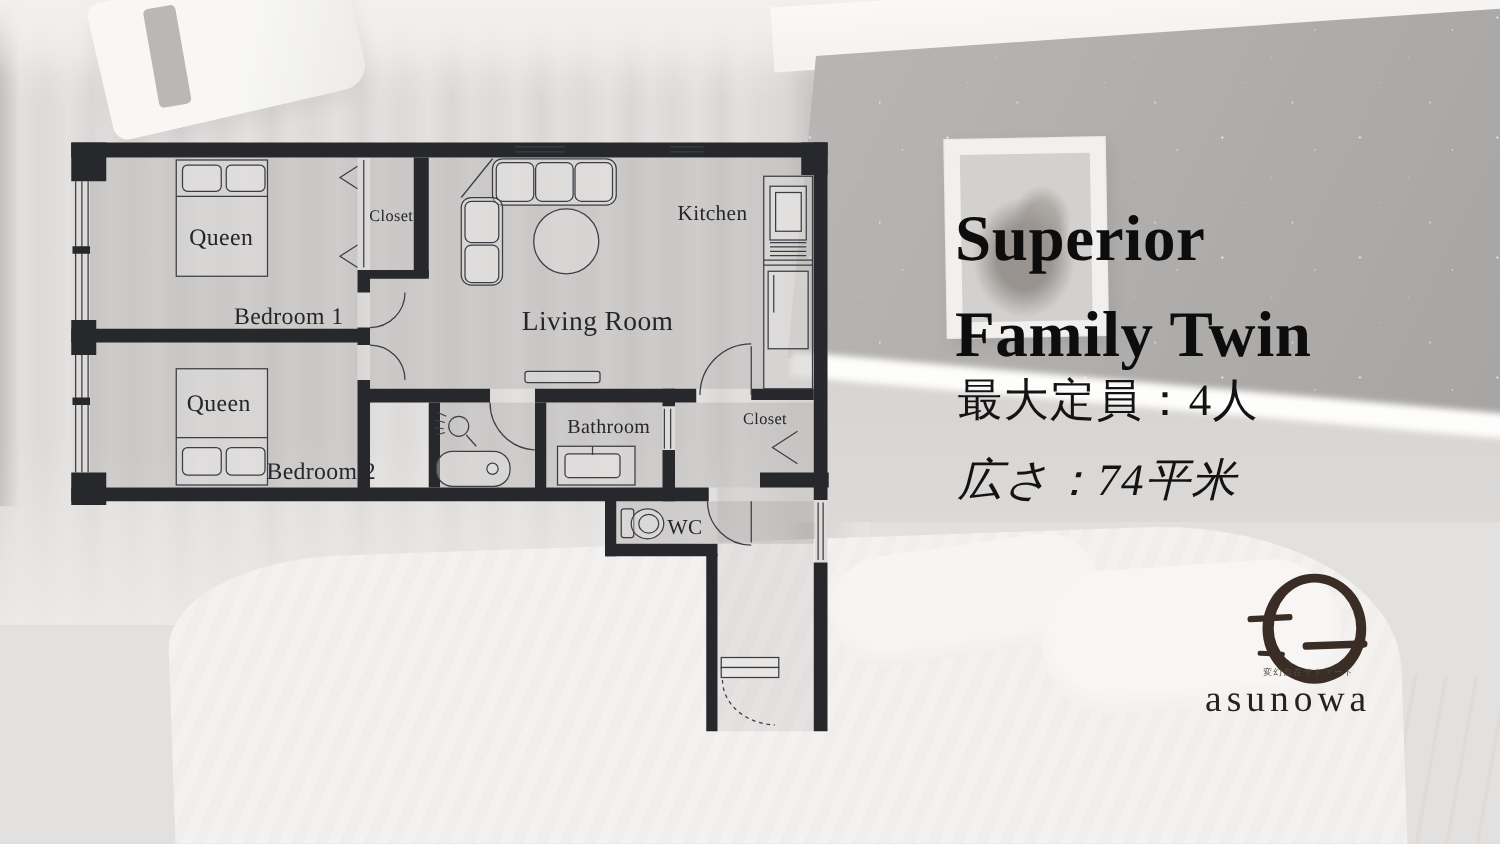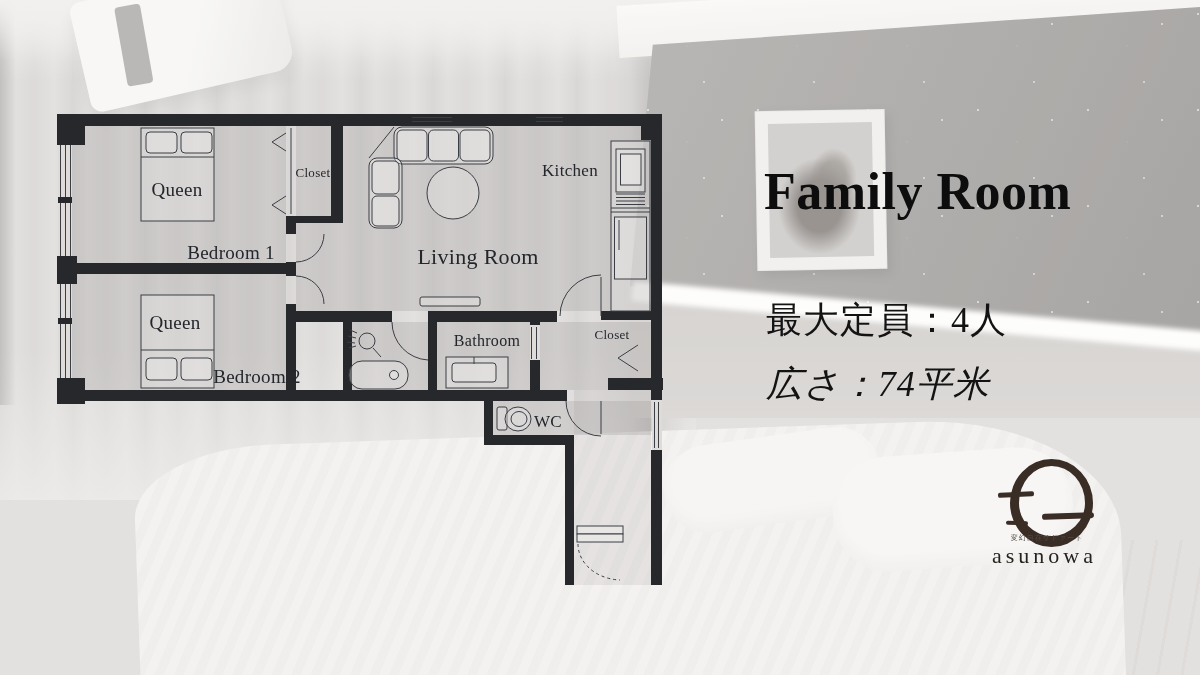--- a/index.html
+++ b/index.html
@@ -84,22 +84,22 @@
     border:9px solid #3a2d25;border-width:7px 8px 11px 9px;border-radius:50%;}
   .enso-streak-1{position:absolute;left:998px;top:492px;width:36px;height:5px;
     background:#3a2d25;border-radius:2px;transform:rotate(-3deg);}
   .enso-streak-2{position:absolute;left:1042px;top:513px;width:52px;height:6px;
     background:#3a2d25;border-radius:3px;transform:rotate(-2deg);}
   .enso-streak-3{position:absolute;left:1006px;top:521px;width:22px;height:4px;
     background:#3a2d25;border-radius:2px;transform:rotate(2deg);}
   .logo-tagline{position:absolute;left:1002px;top:533px;width:90px;text-align:center;
     font-size:7px;letter-spacing:1px;color:#514b44;
     font-family:"Liberation Sans","DejaVu Sans",sans-serif;}
-  .logo-wordmark{position:absolute;left:992px;top:543px;width:112px;text-align:left;
-    font-size:22px;letter-spacing:4px;color:#26221d;}
+  .logo-wordmark{position:absolute;left:964px;top:543px;width:112px;text-align:left;
+    font-size:30px;letter-spacing:4px;color:#26221d;}
 </style>
 </head>
 <body>
 
 <div class="canvas">
 
   <div class="photo">
     <div class="curtains"></div>
     <div class="left-edge"></div>
     <div class="corner-shadow"></div>
@@ -256,21 +256,22 @@
       <text x="313" y="177" font-size="13">Closet</text>
       <text x="570" y="176" font-size="17">Kitchen</text>
       <text x="478" y="264" font-size="22">Living Room</text>
       <text x="487" y="346" font-size="16">Bathroom</text>
       <text x="548" y="427" font-size="17">WC</text>
       <text x="612" y="339" font-size="13">Closet</text>
     </g>
   </svg>
 
   <h1 class="room-title">
-    <span>Family Room</span>
+    <span>Superior</span>
+    <span>Family Twin</span>
   </h1>
   <div class="detail-line detail-capacity">最大定員：4人</div>
   <div class="detail-line detail-area">広さ：74平米</div>
 
   <div>
     <div class="enso"></div>
     <div class="enso-streak-1"></div>
     <div class="enso-streak-2"></div>
     <div class="enso-streak-3"></div>
     <div class="logo-tagline">変幻自在サトァート</div>

